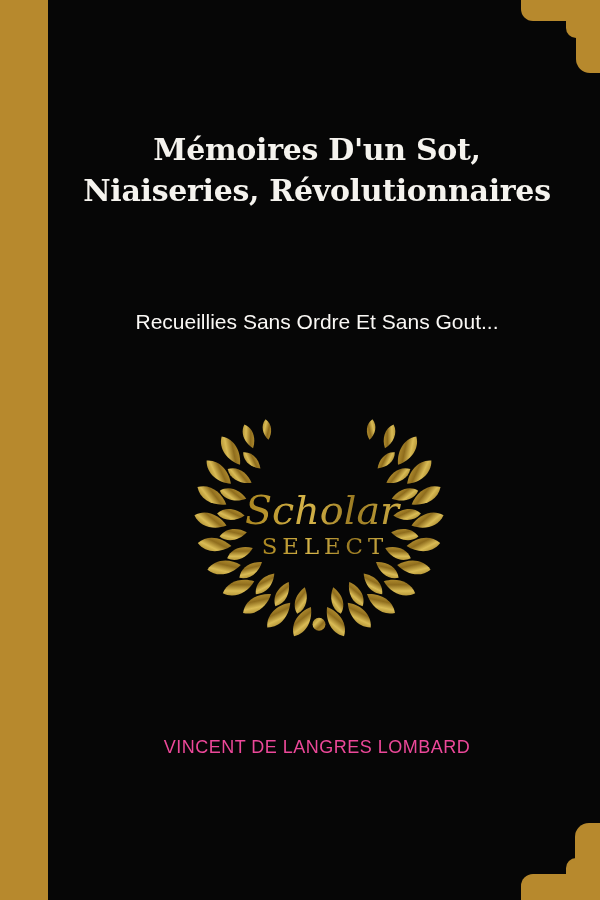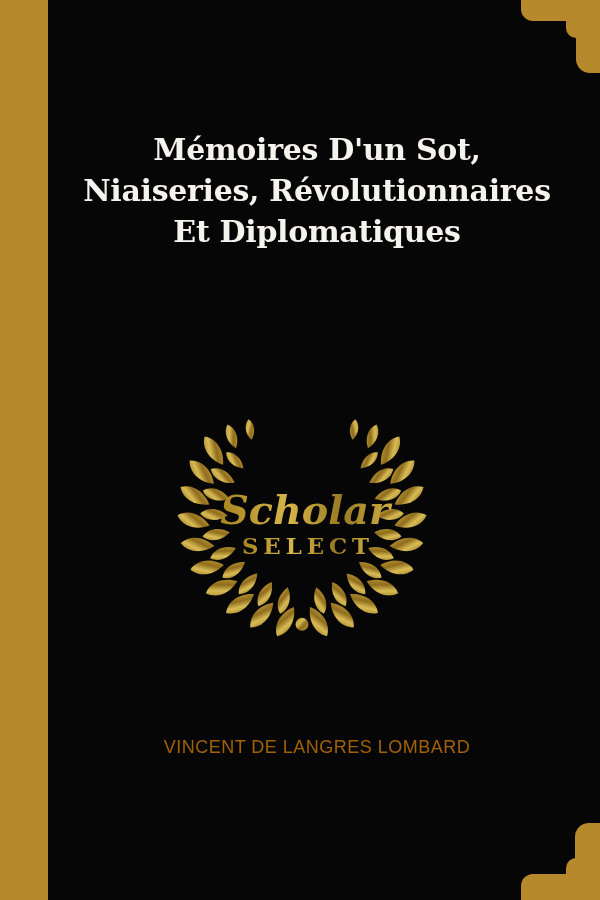--- a/index.html
+++ b/index.html
@@ -24,24 +24,24 @@
     top:129px;
     font-family:"DejaVu Serif","Liberation Serif",serif;
     font-weight:bold;font-size:30px;line-height:41px;
     color:#F5F3EE;letter-spacing:-0.3px;
   }
   .title div{white-space:nowrap;}
   .subtitle{
     top:306px;font-size:21px;line-height:32px;color:#FAF8F5;
   }
   .author{
-    top:733px;font-size:18px;line-height:28px;color:#a16207;letter-spacing:0.5px;
+    top:733px;font-size:18px;line-height:28px;color:#ec4899;letter-spacing:0.5px;
   }
   
-  .logo{position:absolute;left:188px;top:432px;width:228px;height:212px;font-weight:bold;}
+  .logo{position:absolute;left:205px;top:432px;width:228px;height:212px;}
   .logo svg{overflow:visible;display:block;}
   .logo-script{
     font-family:"DejaVu Serif","Liberation Serif",serif;
     font-style:italic;font-size:40px;
   }
   .logo-caps{
     font-family:"DejaVu Serif","Liberation Serif",serif;
     font-size:23px;letter-spacing:5px;
   }
 </style>
@@ -59,23 +59,23 @@
   </div>
   <div class="corner">
     <div class="br-c"></div>
     <div class="br-b"></div>
     <div class="br-a"></div>
   </div>
 
   <div class="textcol title" style="position: absolute;">
     <div>Mémoires D'un Sot,</div>
     <div>Niaiseries, Révolutionnaires</div>
-    <div>Et Diplomatiques</div>
   </div>
 
+  <div class="textcol subtitle" style="position: absolute;">Recueillies Sans Ordre Et Sans Gout...</div>
 
   <div class="logo">
     <svg width="228" height="212" viewBox="0 0 230 212" xmlns="http://www.w3.org/2000/svg">
       <defs>
         <linearGradient id="gld" x1="0%" y1="0%" x2="100%" y2="100%">
           <stop offset="0" stop-color="#9A7A22"></stop>
           <stop offset="0.35" stop-color="#D9BB55"></stop>
           <stop offset="0.6" stop-color="#8F6D1D"></stop>
           <stop offset="1" stop-color="#C8A23A"></stop>
         </linearGradient>

